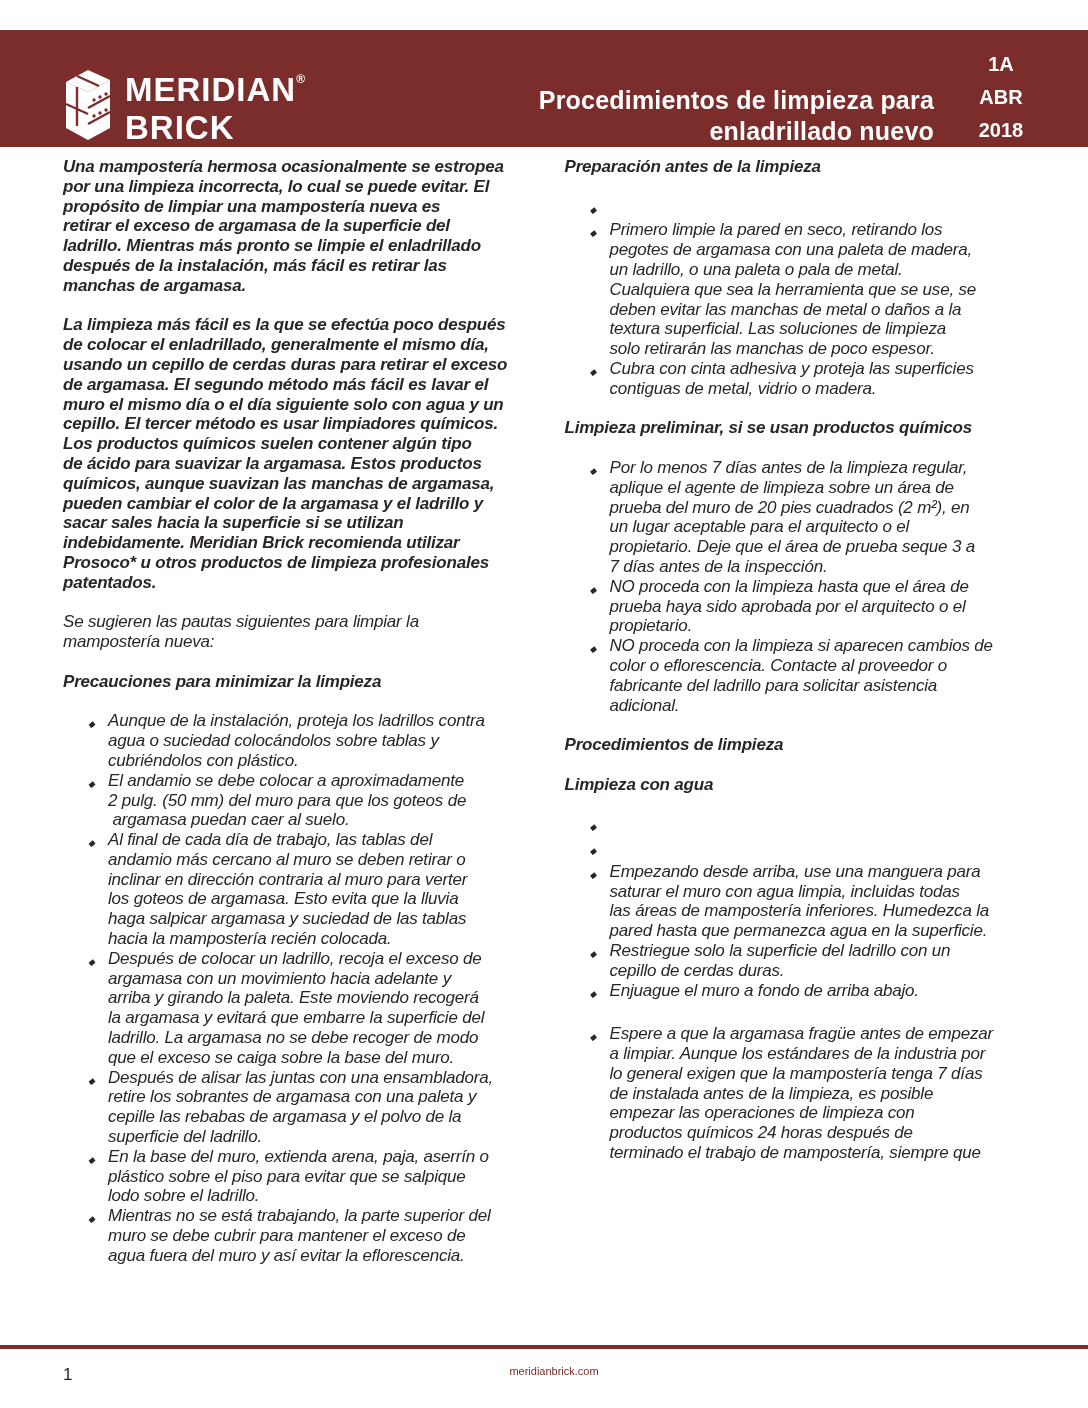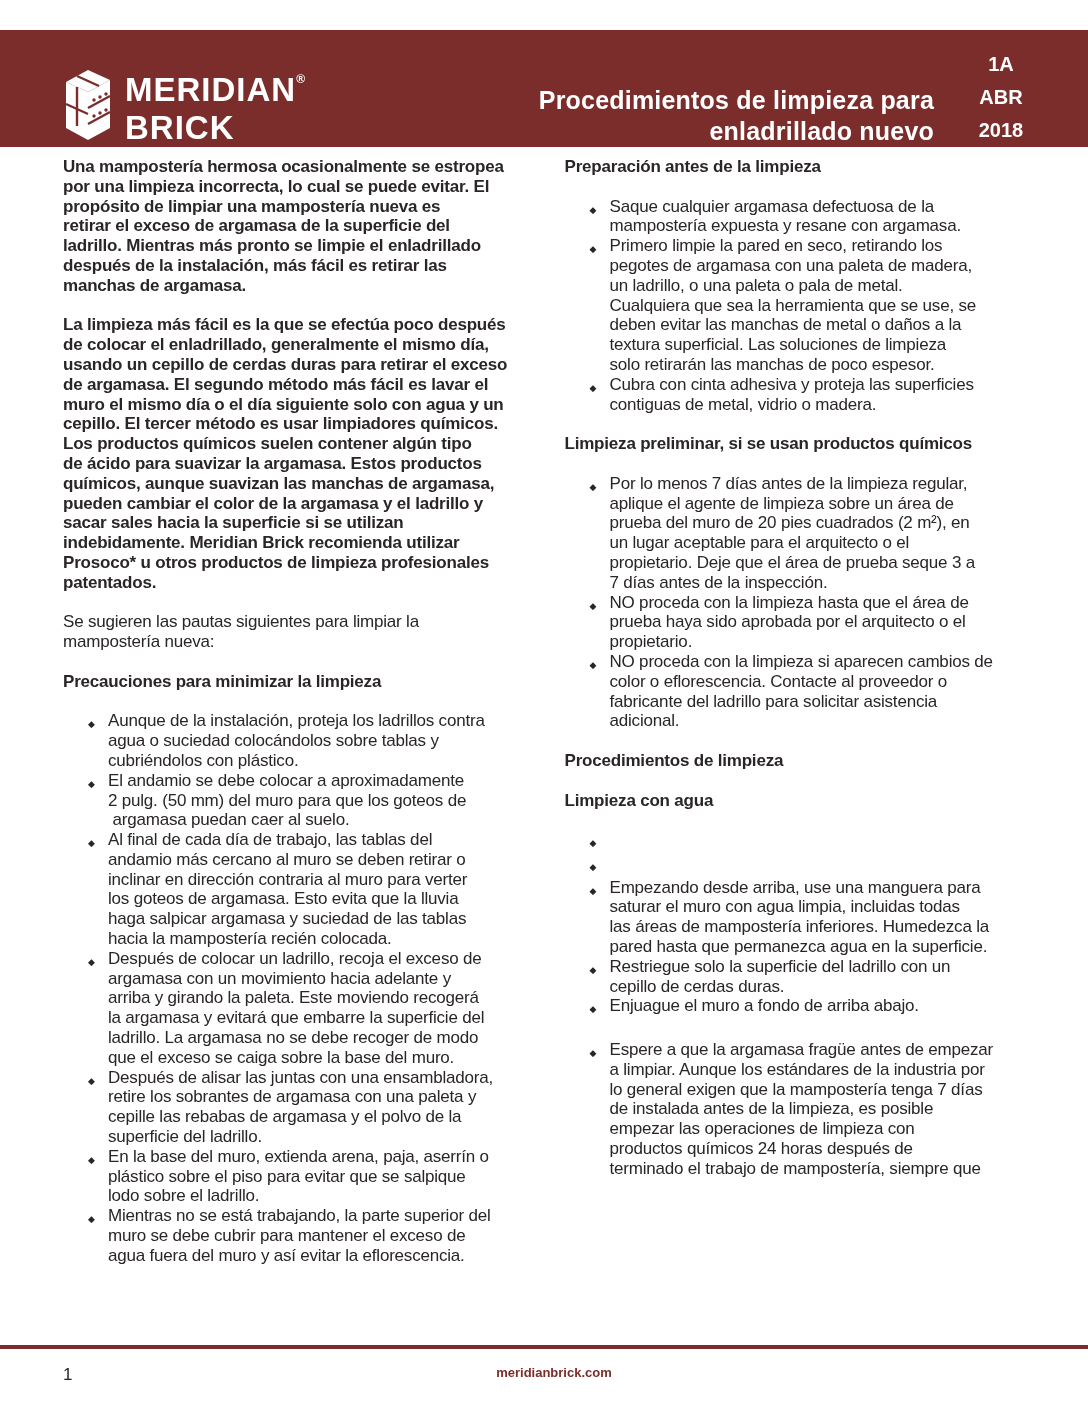--- a/index.html
+++ b/index.html
@@ -52,20 +52,21 @@
     line-height:33px;
   }
   
   .main{
     display:flex;
     gap:30px;
     padding:10px 52px 0 63px;
     font-size:17px;
     line-height:19.8px;
     letter-spacing:-0.2px;
+    font-style:italic;
   }
   .col{flex:1 1 0;min-width:0;}
   .para{margin:0 0 19.8px 0;white-space:pre;}
   .para.bold{font-weight:700;}
   .heading{font-weight:700;margin:0 0 19.8px 0;white-space:pre;}
   .bullets{margin:0 0 19.8px 0;padding-left:25px;}
   .bullet{display:flex;}
   .bullet-marker{
     width:20px;flex:none;
     font-size:9px;
@@ -76,21 +77,21 @@
   
   .footer{position:absolute;left:0;top:1345px;width:100%;}
   .footer-rule{height:4px;background:#7B2D2B;}
   .footer-row{position:relative;margin-top:16px;height:24px;}
   .page-number{
     position:absolute;left:63px;top:0;
     font-size:17px;color:#2a2526;
   }
   .website{
     display:block;text-align:center;
-    font-size:13px;font-weight:700;
+    font-size:11px;font-weight:400;
     color:#7B2D2B;text-decoration:none;padding-left:20px;
   }
 </style>
 </head>
 <body>
 
 <div class="page">
 
   <div class="top-strip"></div>
 
@@ -207,22 +208,20 @@
 muro se debe cubrir para mantener el exceso de
 agua fuera del muro y así evitar la eflorescencia.</div>
           </div>
         </div>
       </div>
     <div class="col" id="col-right">
         <div class="heading">Preparación antes de la limpieza</div>
         <div class="bullets">
           <div class="bullet">
             <span class="bullet-marker">◆</span>
-            <div class="bullet-text">Saque cualquier argamasa defectuosa de la
-mampostería expuesta y resane con argamasa.</div>
           </div>
           <div class="bullet">
             <span class="bullet-marker">◆</span>
             <div class="bullet-text">Primero limpie la pared en seco, retirando los
 pegotes de argamasa con una paleta de madera,
 un ladrillo, o una paleta o pala de metal.
 Cualquiera que sea la herramienta que se use, se
 deben evitar las manchas de metal o daños a la
 textura superficial. Las soluciones de limpieza
 solo retirarán las manchas de poco espesor.</div>

